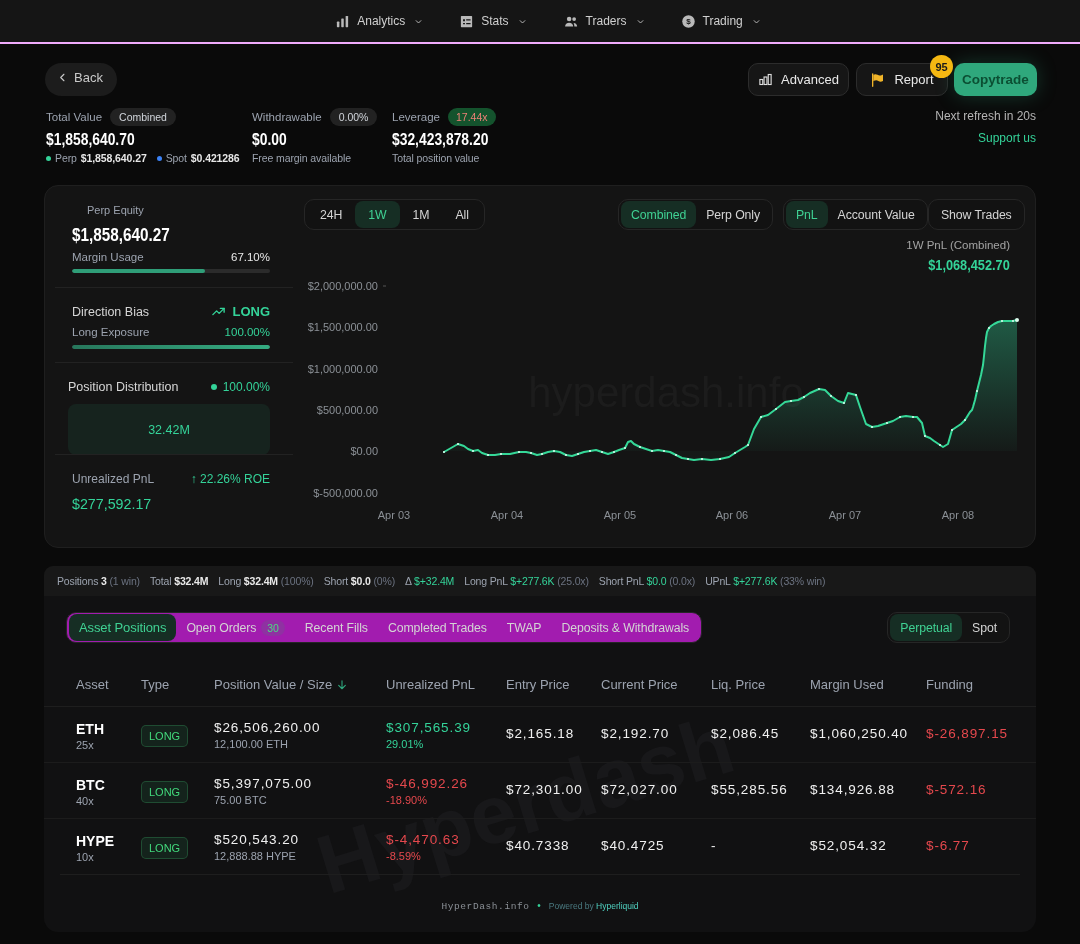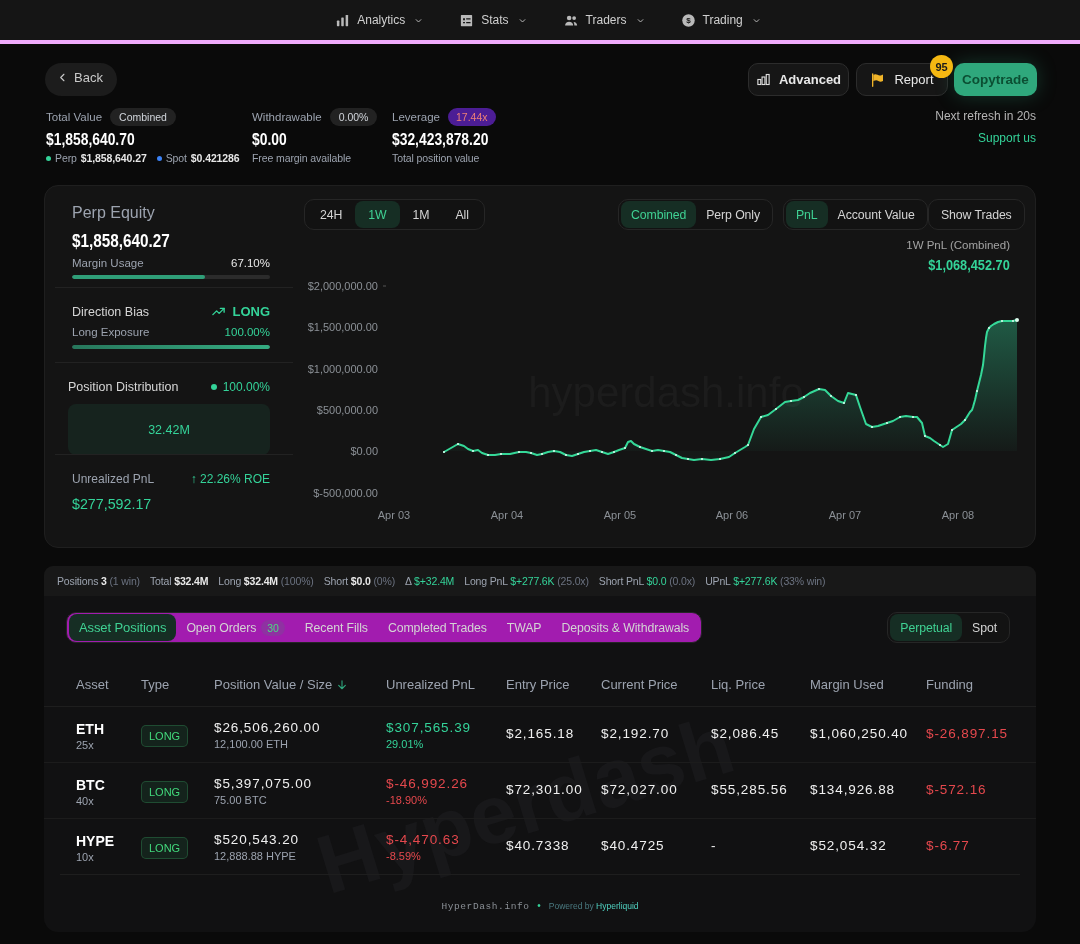--- a/index.html
+++ b/index.html
@@ -2,47 +2,47 @@
 <html><head>
 <meta charset="utf-8">
 <style>
   * { margin:0; padding:0; box-sizing:border-box; }
   html,body { width:1080px; height:944px; background:#0a0a0a; overflow:hidden; }
   body { font-family:"Liberation Sans", sans-serif; color:#e5e5e5; -webkit-font-smoothing:antialiased; }
   .abs { position:absolute; }
   #page { position:relative; width:1080px; height:944px; background:#0a0a0a; }
 
   
-  #topbar { position:absolute; left:0; top:0; width:1080px; height:44px; background:#151515; border-bottom:4px solid #f0abfc; display:flex; align-items:center; justify-content:center; gap:36px; padding-left:16px; }
+  #topbar { position:absolute; left:0; top:0; width:1080px; height:44px; background:#151515; border-bottom:2px solid #f0abfc; display:flex; align-items:center; justify-content:center; gap:36px; padding-left:16px; }
   .navitem { display:flex; align-items:center; gap:7px; color:#d0d0d0; font-size:12px; }
   .navitem svg { display:block; }
   .chev { width:9px; height:9px; margin-left:2px; }
 
   
   .pill { border-radius:999px; background:#1c1c1c; display:flex; align-items:center; }
   #backbtn { left:45px; top:63px; width:72px; height:33px; padding:0 14px 4px 12px; gap:6px; color:#c9c9c9; font-size:13px; }
   #addrpill { left:123px; top:63px; height:33px; padding:0 13px; gap:8px; color:#efefef; font-size:13.5px; letter-spacing:-0.2px; }
   .hbtn { position:absolute; top:63px; height:33px; border-radius:10px; background:#161616; border:1px solid #2c2c2c; display:flex; align-items:center; justify-content:center; gap:8px; font-size:13px; color:#e8e8e8; }
-  #advbtn { left:748px; width:101px;font-weight:bold; }
+  #advbtn { left:748px; width:101px; }
   #repbtn { left:856px; width:92px; }
   #copybtn { position:absolute; left:954px; top:63px; width:83px; height:33px; border-radius:10px; background:#2fa87c; color:#0b4f33; font-weight:bold; font-size:13.5px; display:flex; align-items:center; justify-content:center; box-shadow:0 0 20px rgba(47,168,124,.28); }
   #repbadge { position:absolute; left:930px; top:55px; width:23px; height:23px; border-radius:50%; background:#f5b812; color:#1a1a1a; font-size:11px; font-weight:bold; display:flex; align-items:center; justify-content:center; z-index:3; }
 
   
   .statlabel { color:#9ca3af; font-size:11.5px; display:flex; align-items:center; gap:8px; }
   .statval { color:#fff; font-size:16.5px; font-weight:bold; margin-top:4px; transform:scaleX(0.84); transform-origin:left center; white-space:nowrap; width:fit-content; }
   .statsub { color:#9ca3af; font-size:10.5px; margin-top:3px; display:flex; align-items:center; gap:4px; letter-spacing:-0.1px; }
   .minipill { background:#222; border-radius:999px; padding:3px 9px; font-size:10.5px; color:#d1d5db; }
-  .redpill { background:#4c1d95; border-radius:999px; padding:3px 8px; font-size:10.5px; color:#ed8077; }
+  .redpill { background:#14532d; border-radius:999px; padding:3px 8px; font-size:10.5px; color:#ed8077; }
   .dot { width:5px; height:5px; border-radius:50%; display:inline-block; }
 
   
   #maincard { position:absolute; left:44px; top:185px; width:992px; height:363px; background:#141414; border:1px solid #1f1f1f; border-radius:14px; }
   #leftpanel { position:absolute; left:27px; top:18px; width:198px; }
-  .lp-label { color:#9ca3af; font-size:16px; }
+  .lp-label { color:#9ca3af; font-size:11px;margin-left:15px; }
   .divider { position:absolute; left:10px; width:238px; height:1px; background:#222; }
   .rowline { display:flex; justify-content:space-between; align-items:center; }
   .bar { height:4px; border-radius:2px; background:#2b2b2b; overflow:hidden; }
   .bar > div { height:4px; border-radius:2px; }
 
   
   .tabgroup { position:absolute; display:flex; align-items:center; background:#121212; border:1px solid #262626; border-radius:10px; height:31px; padding:2px; }
   .tab { height:27px; display:flex; align-items:center; justify-content:center; padding:0 10px; font-size:12.3px; color:#d4d4d4; border-radius:8px; white-space:nowrap; letter-spacing:-0.1px; }
   .tab.active { background:#162e24; color:#3fd193; }
   .rg .tab { padding:0 13px; }

